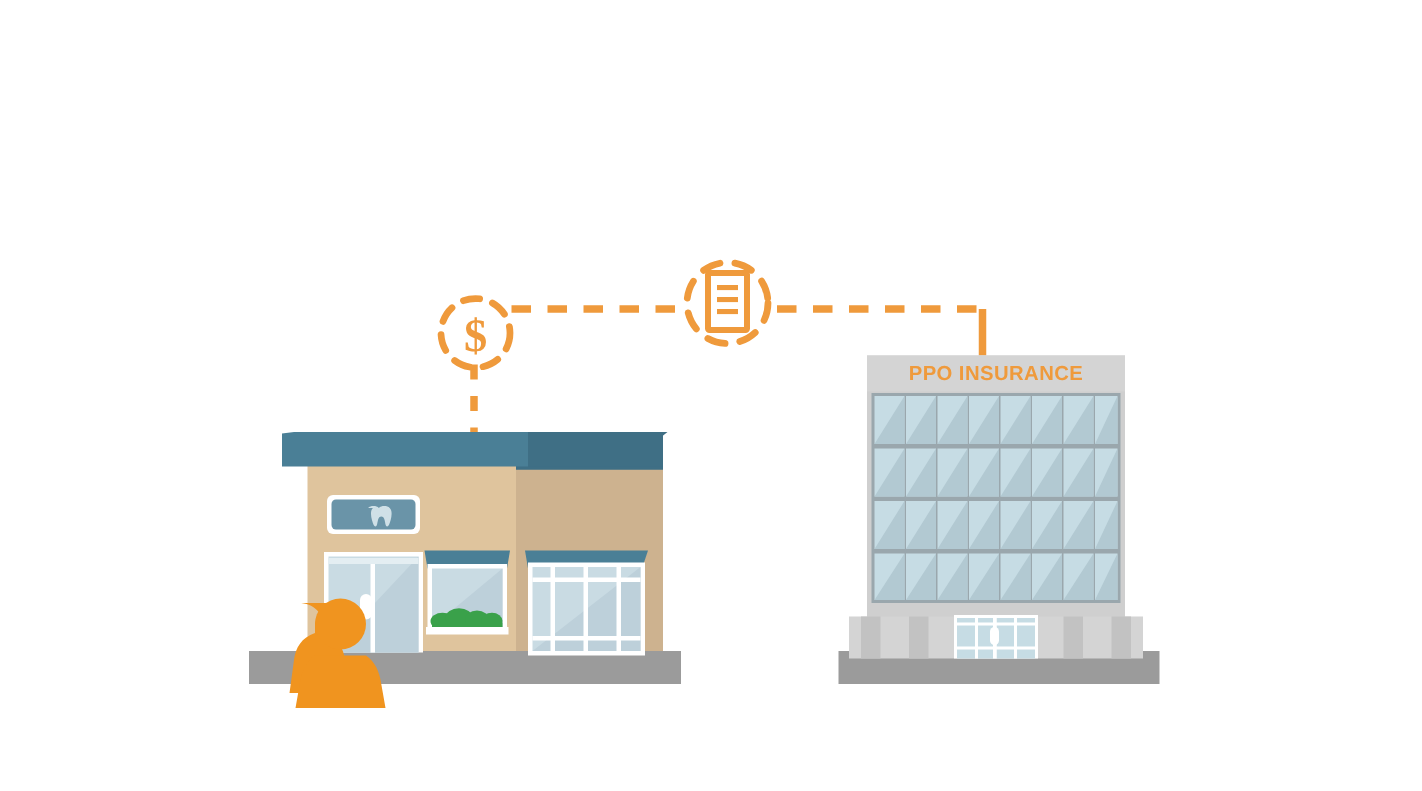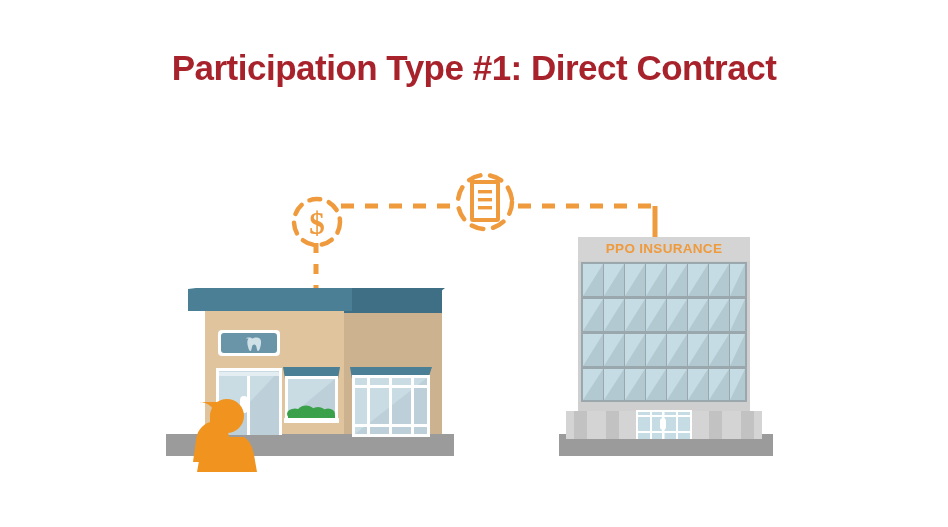--- a/index.html
+++ b/index.html
@@ -47,21 +47,20 @@
     font-weight: bold;
     letter-spacing: 0.3px;
     fill: #ef9a3c;
   }
 </style>
 </head>
 <body>
 
 <div id="slide">
 
-  <div id="slide-title">Participation Type #1: Direct Contract</div>
 
   <div id="scene">
     <svg class="svg-layer" width="948" height="527" viewBox="0 0 948 527" xmlns="http://www.w3.org/2000/svg">
 
       <g>
 
         <path d="M316 243 L316 288" stroke="#ef9a3c" stroke-width="5" fill="none" stroke-dasharray="10 11" stroke-linecap="butt"></path>
 
         <path d="M341 206 L452 206" stroke="#ef9a3c" stroke-width="5" fill="none" stroke-dasharray="13 11" stroke-linecap="butt"></path>
 

